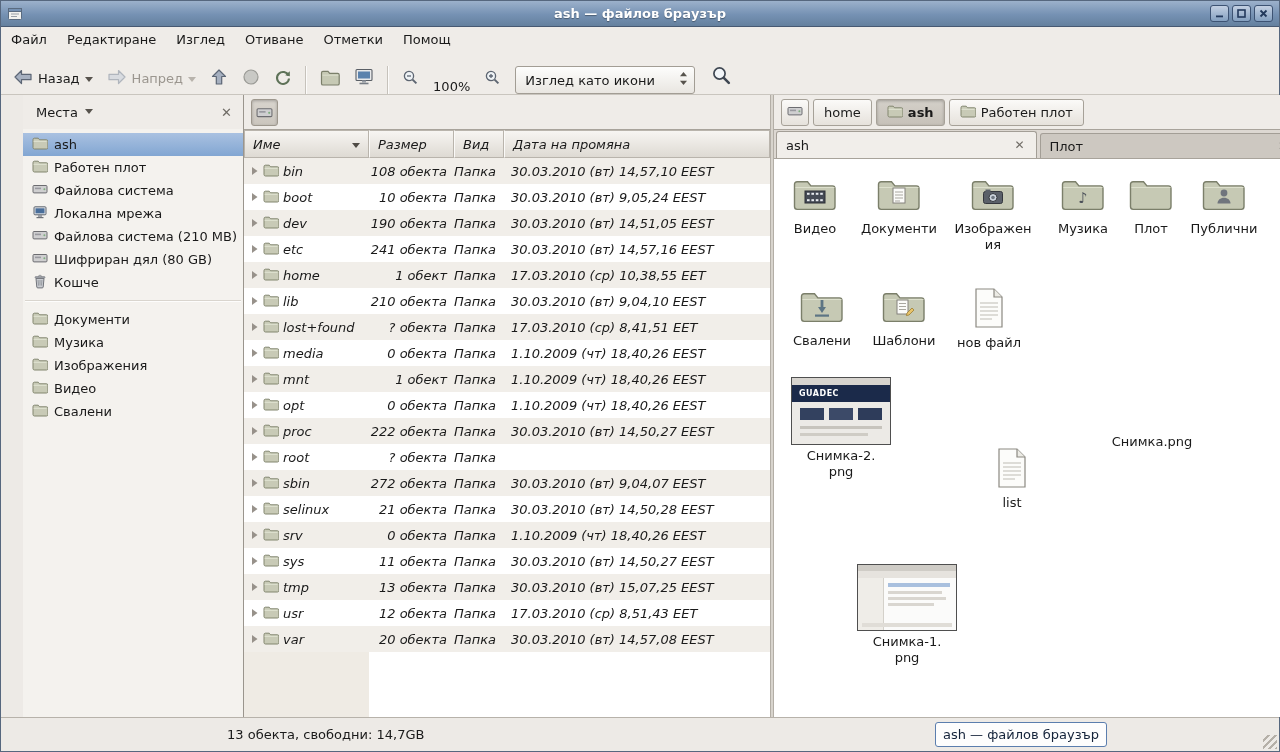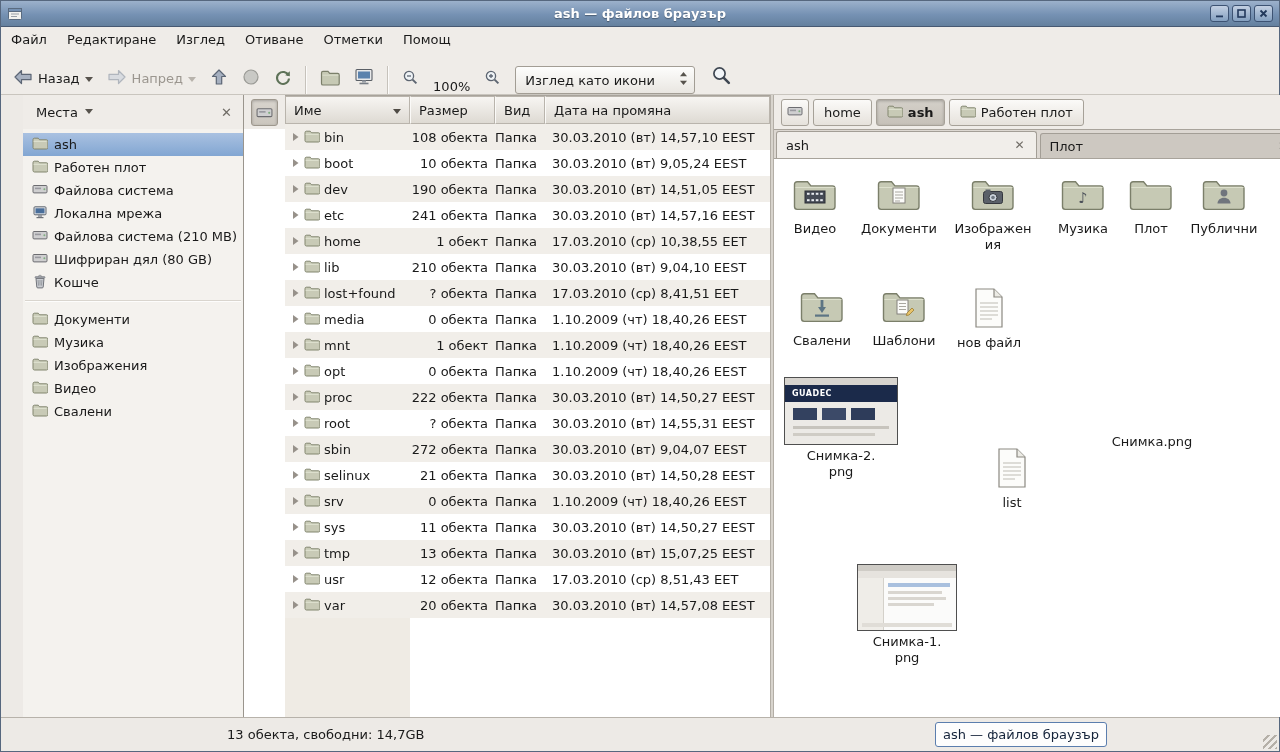--- a/index.html
+++ b/index.html
@@ -37,21 +37,21 @@
   .pane-top { height:34px; flex:0 0 34px; display:flex; align-items:center; background:#EFECE8; padding:0 7px; gap:4px; }
 
   .sidebar { width:221px; flex:0 0 221px; display:flex; flex-direction:column; background:#F4F2EE; border-right:1px solid #9a958d; }
   .places-combo { display:flex; align-items:center; gap:7px; padding:3px 6px; }
   .side-close { margin-left:auto; color:#6f6b65; font-size:13px; padding:2px 4px; }
   .side-list { flex:1; padding-top:4px; overflow:hidden; }
   .side-item { height:23px; display:flex; align-items:center; gap:6px; padding:0 9px; white-space:nowrap; }
   .side-item.selected { background:linear-gradient(#a9c1e1,#82a6d2); }
   .side-sep { height:2px; margin:6px 2px; border-top:1px solid #d9d5ce; border-bottom:1px solid #fdfdfc; }
 
-  .middle-pane { width:526px; flex:0 0 526px; display:flex; flex-direction:row; background:#fff; }
+  .middle-pane { width:526px; flex:0 0 526px; display:flex; flex-direction:column; background:#fff;font-style:italic; }
   .mini-btn { width:27px; height:27px; border:1px solid #9d978d; border-radius:3px;
     background:linear-gradient(#d9d5ce,#cbc6be); box-shadow:inset 0 1px 3px rgba(0,0,0,.25);
     display:flex; align-items:center; justify-content:center; }
   .listview { flex:1; display:flex; flex-direction:column; border-top:1px solid #a8a39b; min-height:0; background:#fff; }
   .cols { height:28px; flex:0 0 28px; display:flex; }
   .col { display:flex; align-items:center; padding:0 8px; background:linear-gradient(#f7f5f2,#dedad3);
     border:1px solid #b9b4ac; border-left-color:#fbfaf8; font-size:13px; white-space:nowrap; }
   .col:first-child { border-left-color:#b9b4ac; }
   .rows { flex:0 0 auto; }
   .row { height:26px; display:flex; align-items:center; }
@@ -512,21 +512,20 @@
                     <path d="M2 1l5.5 4L2 9z" fill="#97918a"></path>
                   </svg></span>
          <span><svg width="16" height="16" viewBox="0 0 16 16">
                     <path d="M1 4.6c0-.8.5-1.4 1.3-1.4h3.9l1.4 1.6h6.9c.8 0 1.4.6 1.4 1.4v6.4c0 .8-.6 1.4-1.4 1.4H2.4c-.8 0-1.4-.6-1.4-1.4z" fill="#c8cab6" stroke="#82866f"></path>
                     <path d="M1.6 6.3h12.9" stroke="#e2e4d4"></path>
                   </svg></span>
          <span>root</span>
        </div>
        <div class="cell-size">? обекта</div>
        <div class="cell-type">Папка</div>
-       <div class="cell-date">30.03.2010 (вт) 14,55,31 EEST</div>
      </div>
             <div class="row odd">
        <div class="cell-name">
          <span class="expander"><svg width="9" height="10" viewBox="0 0 9 10">
                     <path d="M2 1l5.5 4L2 9z" fill="#97918a"></path>
                   </svg></span>
          <span><svg width="16" height="16" viewBox="0 0 16 16">
                     <path d="M1 4.6c0-.8.5-1.4 1.3-1.4h3.9l1.4 1.6h6.9c.8 0 1.4.6 1.4 1.4v6.4c0 .8-.6 1.4-1.4 1.4H2.4c-.8 0-1.4-.6-1.4-1.4z" fill="#c8cab6" stroke="#82866f"></path>
                     <path d="M1.6 6.3h12.9" stroke="#e2e4d4"></path>
                   </svg></span>
@@ -762,21 +761,21 @@
        <span><svg width="34" height="42" viewBox="0 0 34 42">
                 <path d="M4 2h18l8 8v30H4z" fill="#fcfcfa" stroke="#8b8981" stroke-width="1.2"></path>
                 <path d="M22 2v8h8" fill="#ecebe5" stroke="#8b8981" stroke-width="1.2"></path>
                 <g stroke="#bdbbb3" stroke-width="1.2">
                   <path d="M8 16h18M8 20h18M8 24h18M8 28h18M8 32h12"></path>
                 </g>
               </svg></span>
             <div class="lbl">нов файл</div>
      </div>
           <div class="icon-item" style="left:67px;top:218px">
-       <div class="thumb" style="width:114px;height:68px">
+       <div class="thumb" style="width:100px;height:68px">
     <div style="position:absolute;inset:0;background:#eceae6"></div>
     <div style="position:absolute;left:0;right:0;top:0;height:7px;background:#d7d4cf"></div>
     <div style="position:absolute;left:0;right:0;top:7px;height:17px;background:#1b2a4a"></div>
     <div style="position:absolute;left:7px;top:11px;color:#fff;font-size:8px;font-weight:bold;letter-spacing:.5px">GUADEC</div>
     <div style="position:absolute;left:8px;top:30px;width:24px;height:12px;background:#33415f"></div>
     <div style="position:absolute;left:37px;top:30px;width:24px;height:12px;background:#3c4a68"></div>
     <div style="position:absolute;left:66px;top:30px;width:24px;height:12px;background:#2e3c5a"></div>
     <div style="position:absolute;left:8px;top:48px;right:8px;height:3px;background:#c7c4bd"></div>
     <div style="position:absolute;left:8px;top:55px;right:22px;height:3px;background:#cfccc5"></div>
             </div>

